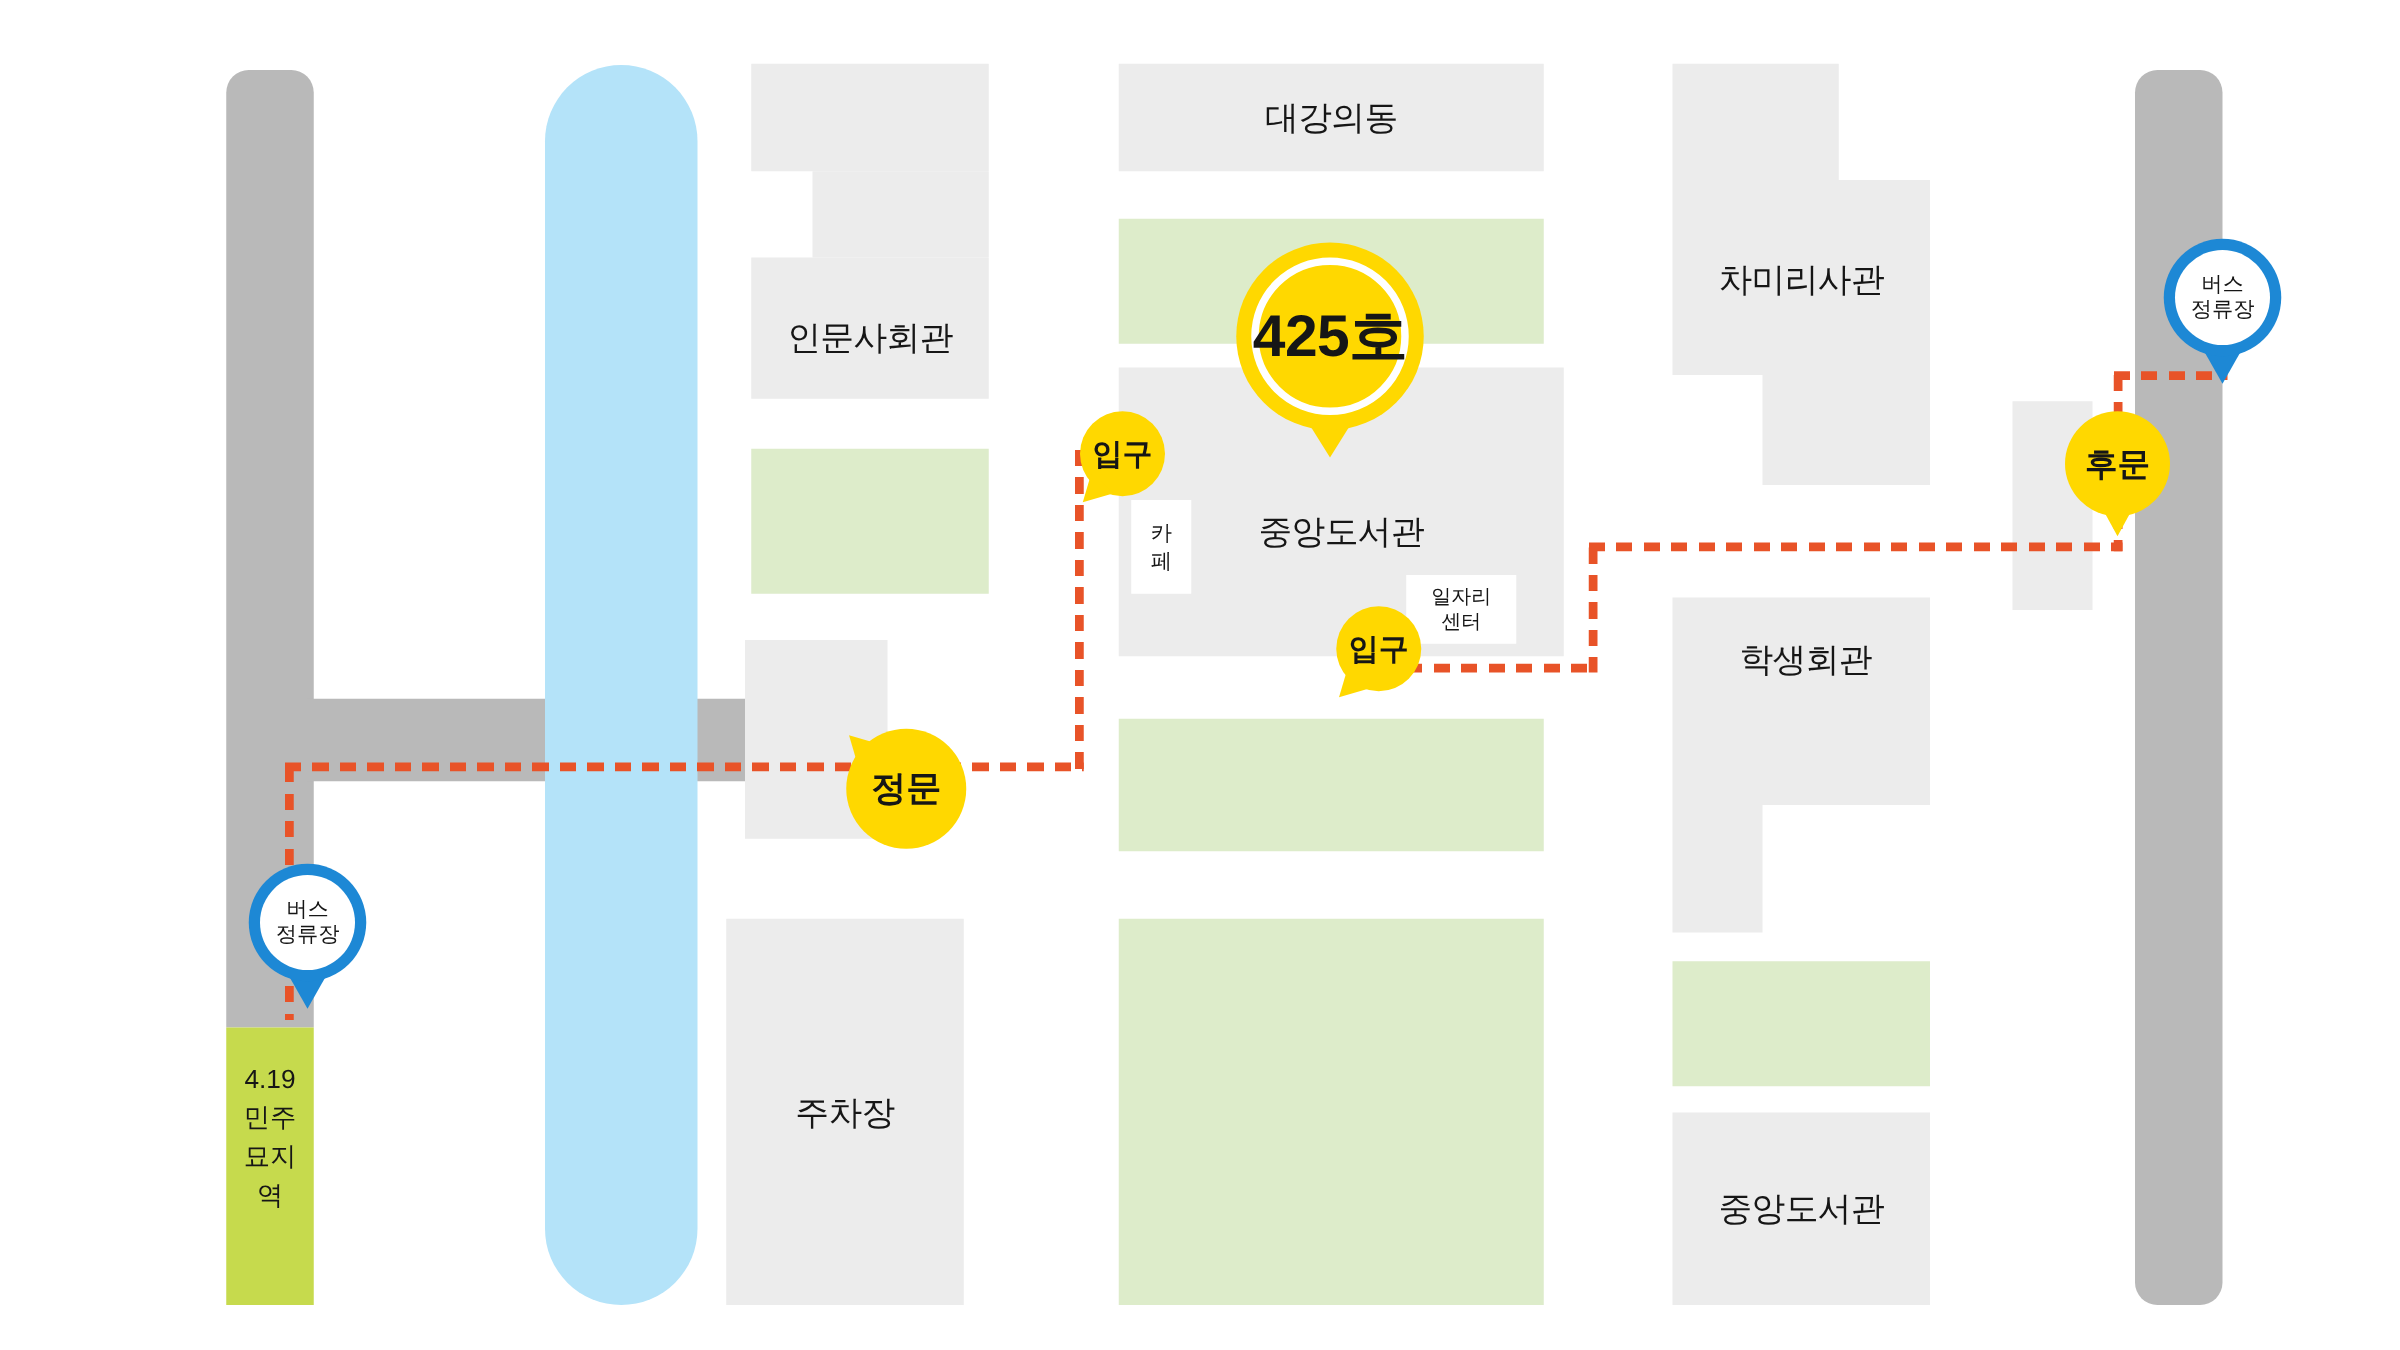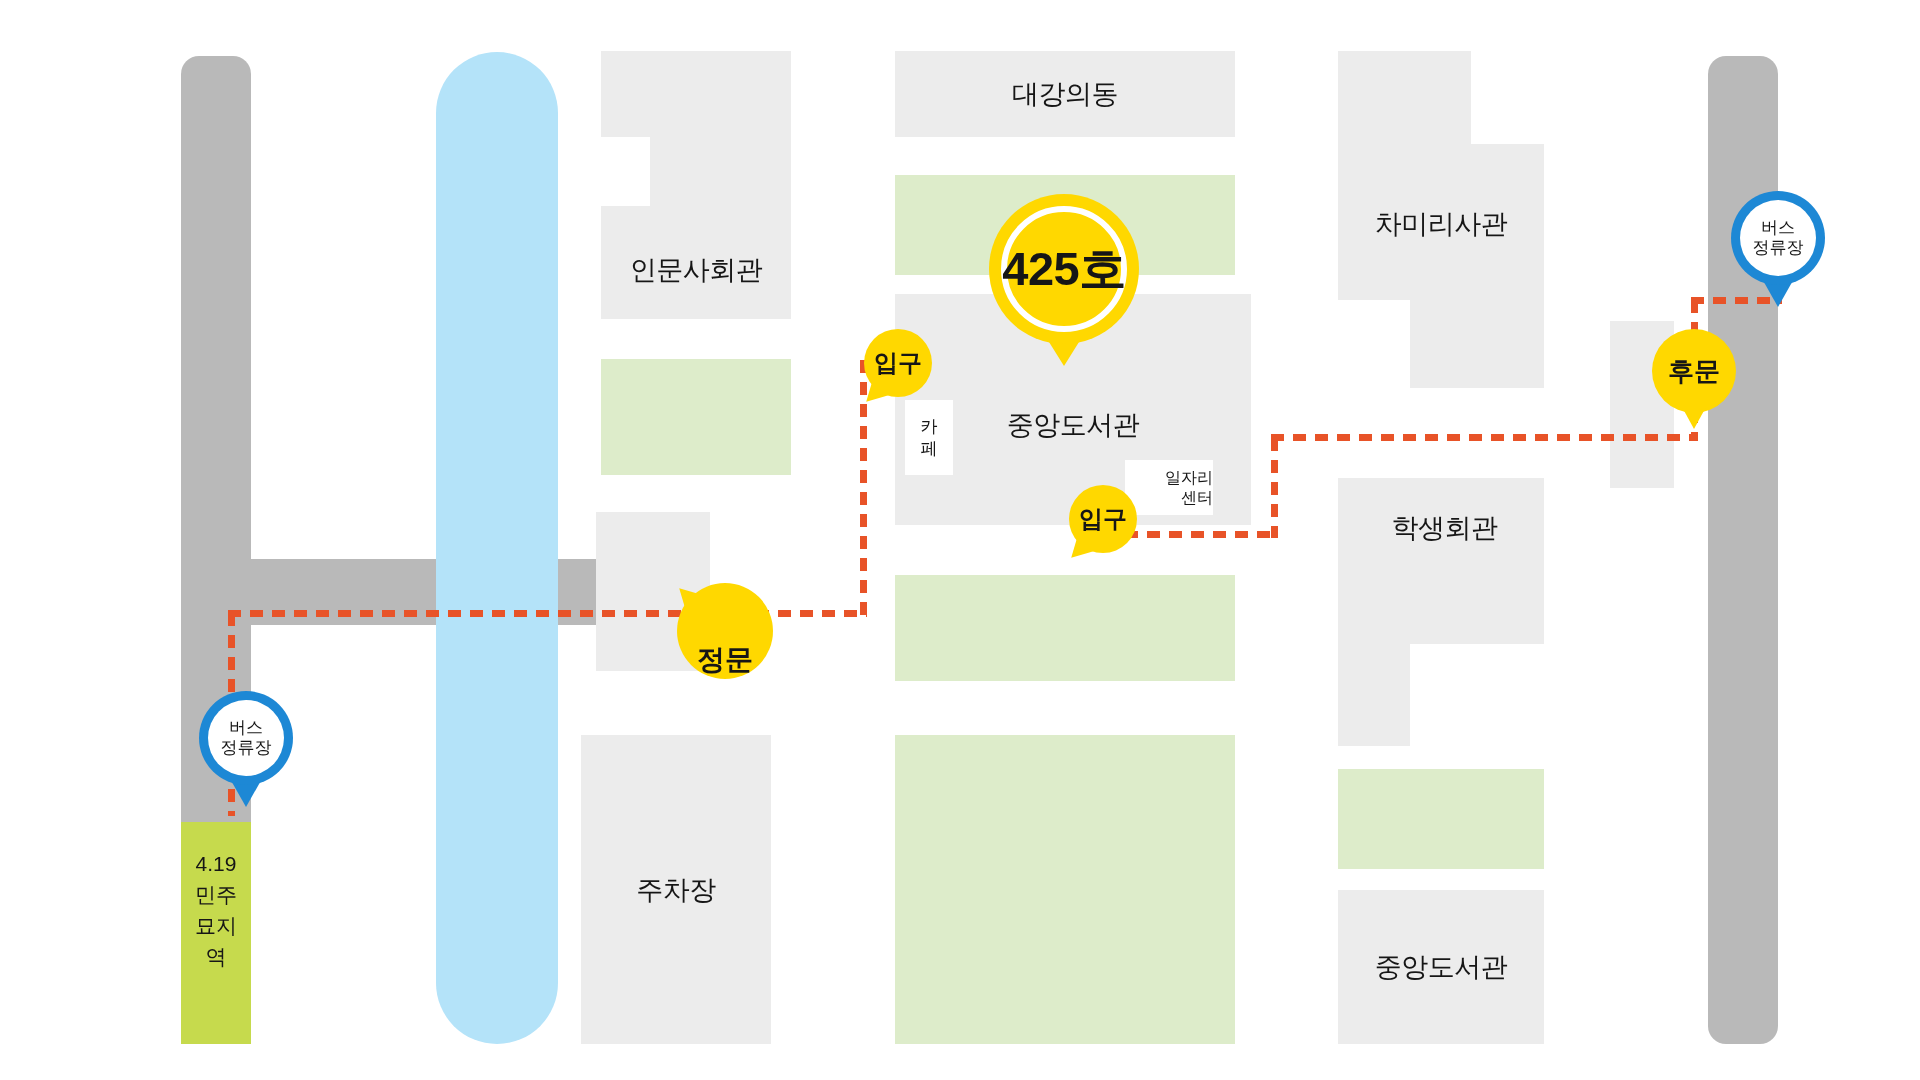--- a/index.html
+++ b/index.html
@@ -103,21 +103,21 @@
 
   <div class="green" style="left:895px;top:175px;width:340px;height:100px;"></div>
 
   <div class="building center-label" style="left:895px;top:294px;width:356px;height:231px;padding-top:30px;box-sizing:border-box;">
     <span>중앙도서관</span>
   </div>
   <div class="smallbox" style="left:905px;top:400px;width:48px;height:75px;font-size:17px;line-height:22px;">
     <span>카</span>
     <span>페</span>
   </div>
-  <div class="smallbox" style="left:1125px;top:460px;width:88px;height:55px;font-size:16px;line-height:20px;align-items:flex-end;">
+  <div class="smallbox" style="left:1125px;top:460px;width:88px;height:55px;font-size:16px;line-height:20px;">
     <span>일자리</span>
     <span>센터</span>
   </div>
 
   <div class="green" style="left:895px;top:575px;width:340px;height:106px;"></div>
   <div class="green" style="left:895px;top:735px;width:340px;height:309px;"></div>
 
   <div class="building" style="left:1338px;top:51px;width:133px;height:93px;"></div>
   <div class="building" style="left:1338px;top:144px;width:206px;height:156px;"></div>
   <div class="building" style="left:1410px;top:300px;width:134px;height:88px;"></div>
@@ -145,21 +145,21 @@
   <div class="route-h" style="left:1691px;top:297px;width:91px;"></div>
 
   <div class="big-marker">
     <div class="tail"></div>
     <div class="disc">
       <div class="ring"></div>
       <span class="txt">425호</span>
     </div>
   </div>
 
-  <div class="bubble" style="left:677px;top:583px;width:96px;height:96px;font-size:28px;align-items:flex-end;">
+  <div class="bubble" style="left:677px;top:583px;width:96px;height:96px;font-size:28px;">
     <div class="tail" style="left:-2px;top:2px;transform:rotate(135deg);"></div>
     <span>정문</span>
   </div>
 
   <div class="bubble" style="left:864px;top:329px;width:68px;height:68px;font-size:24px;">
     <div class="tail" style="left:-2px;bottom:-8px;transform:rotate(45deg);"></div>
     <span>입구</span>
   </div>
 
   <div class="bubble" style="left:1069px;top:485px;width:68px;height:68px;font-size:24px;">

